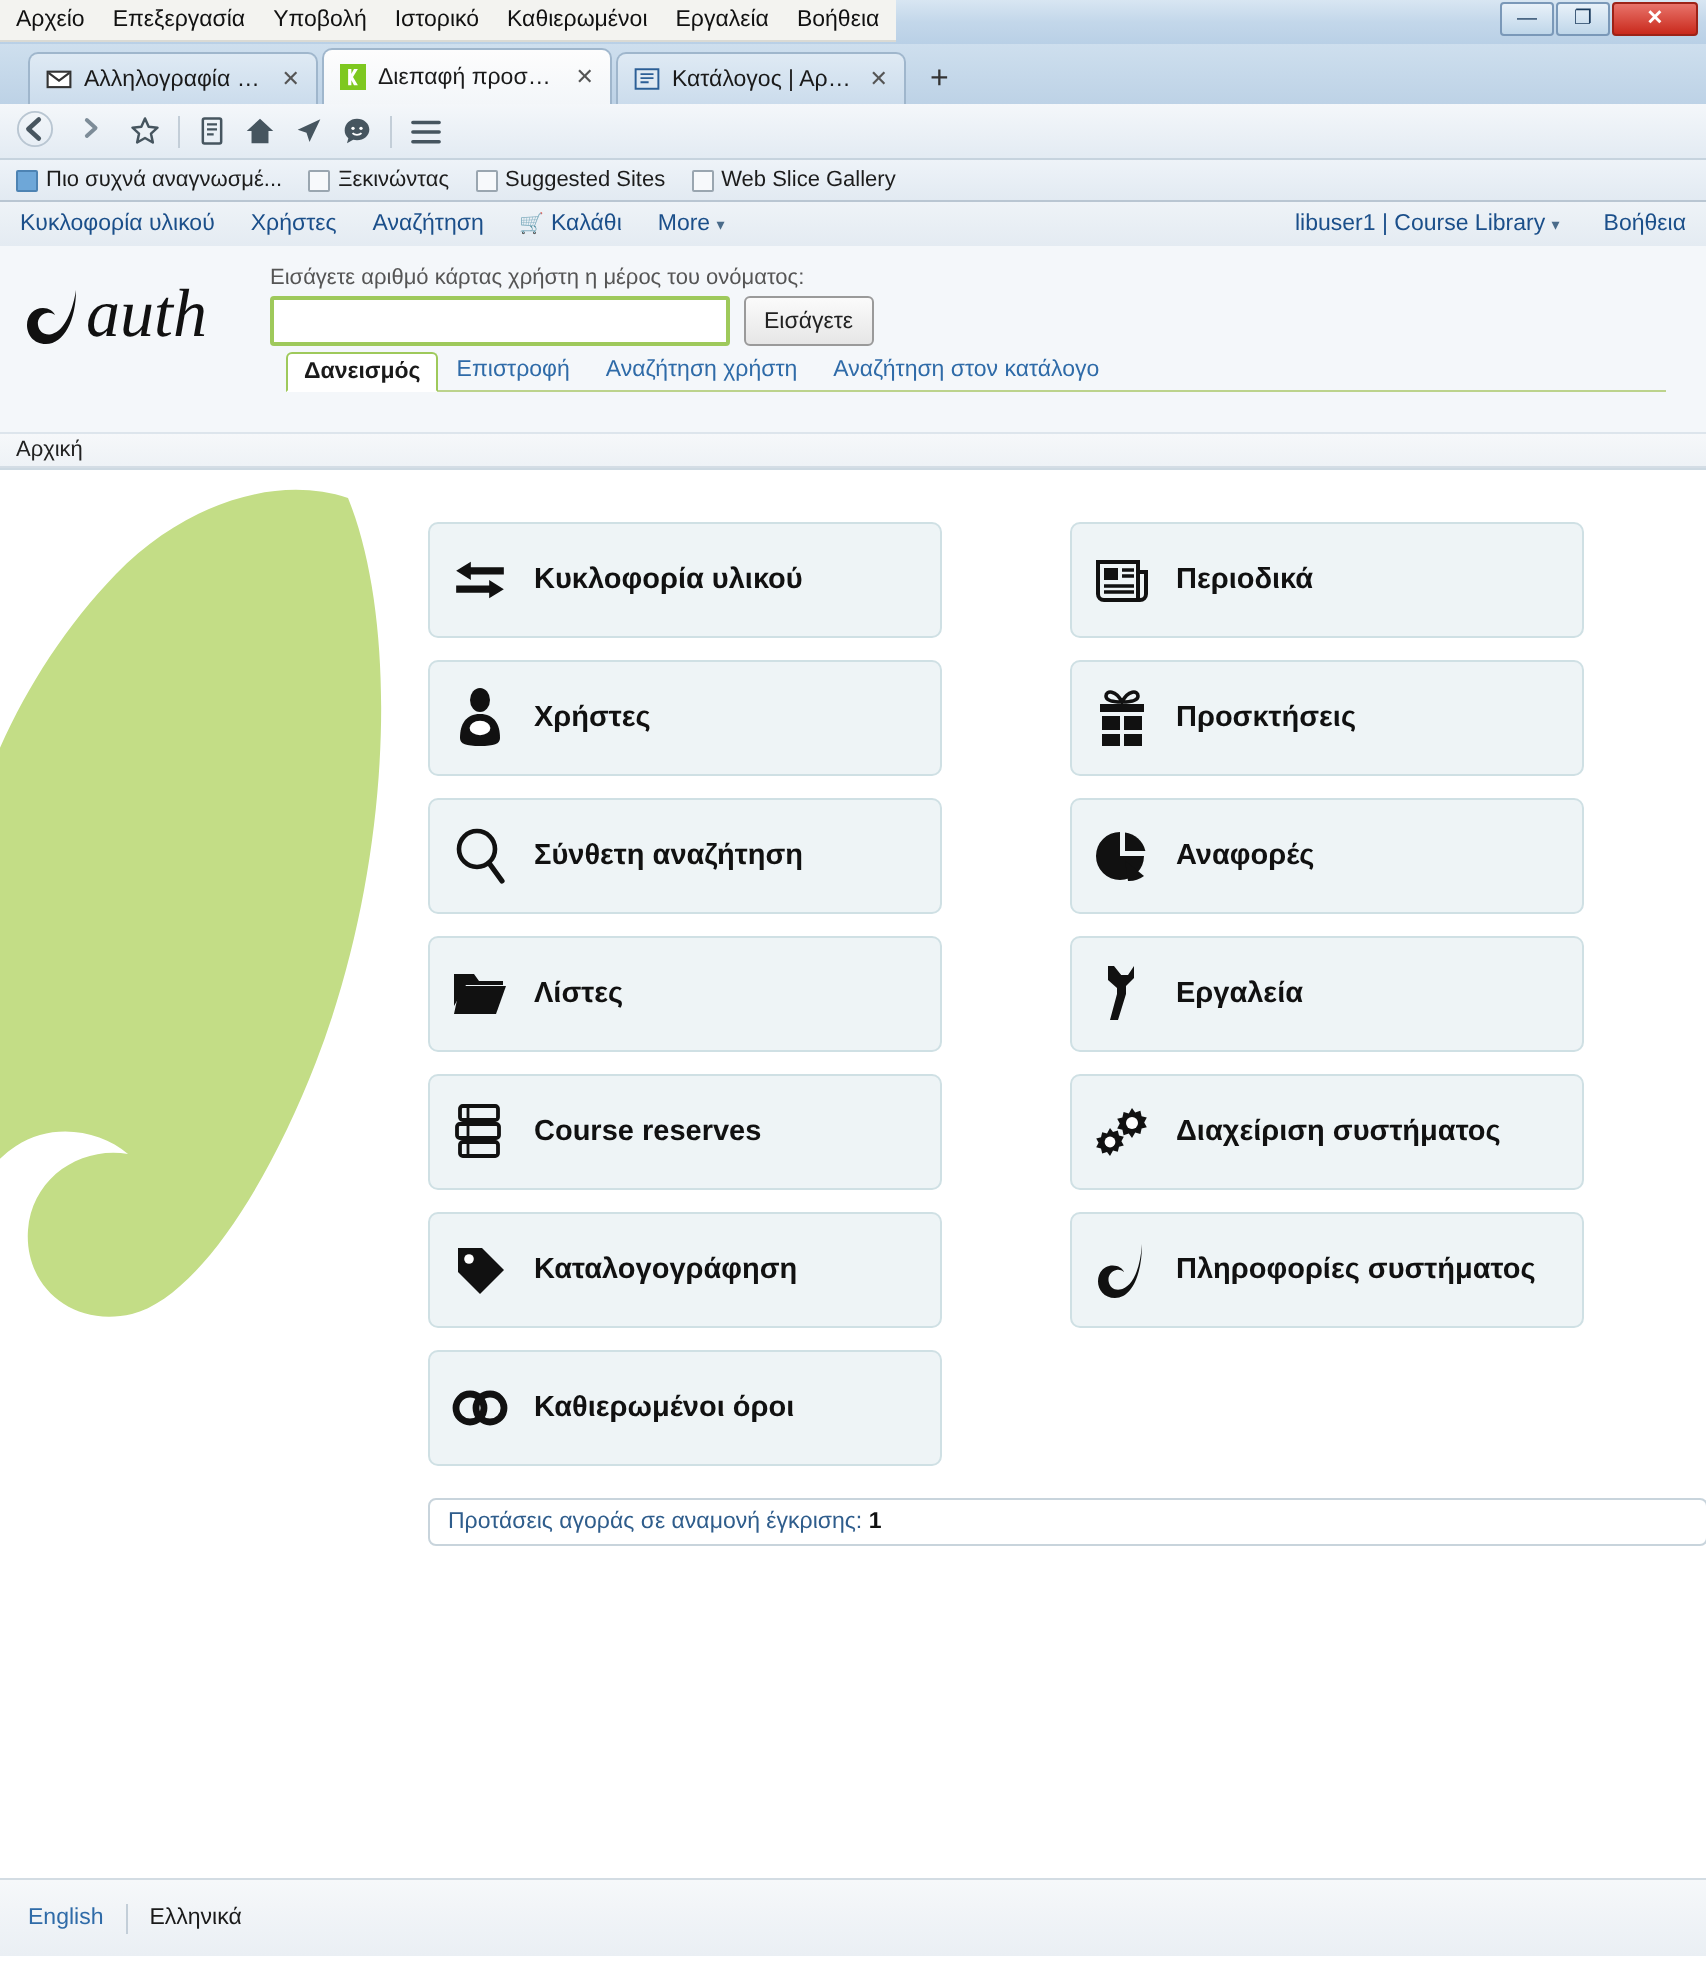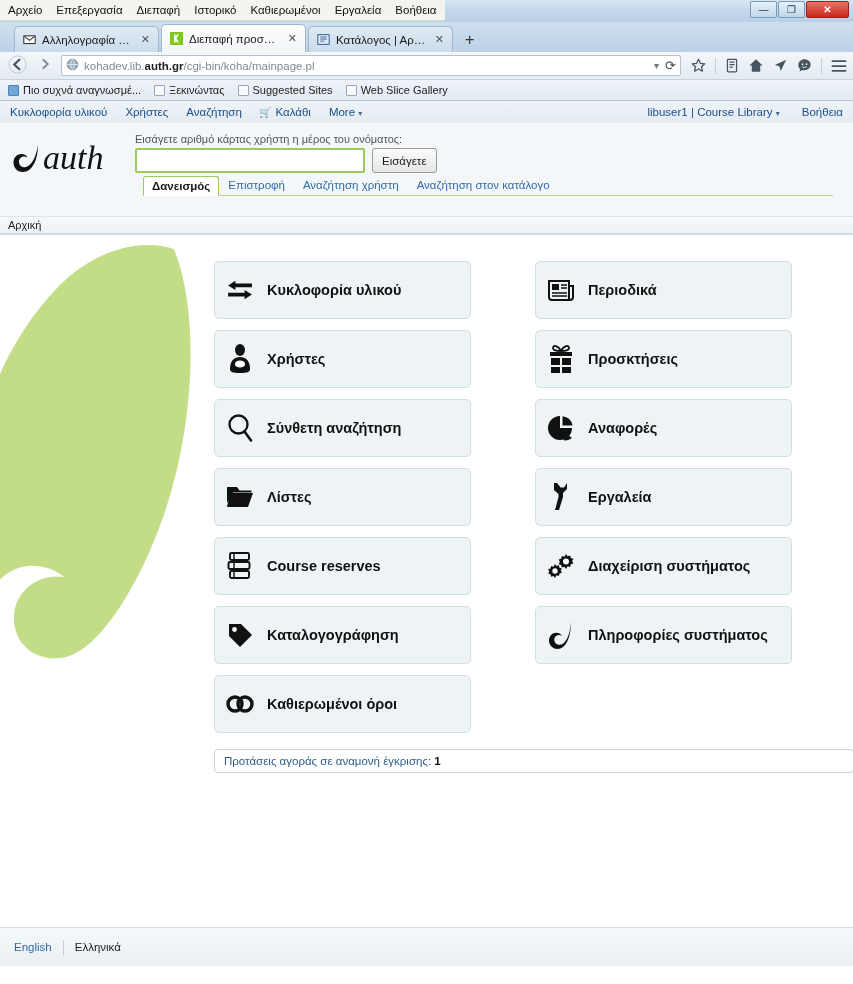--- a/index.html
+++ b/index.html
@@ -263,42 +263,42 @@
     border:1px solid #c8d4dc;
     border-radius:4px;
     padding:5px 9px;
     font-size:11.5px; color:#2f5d8c;
     position:relative; z-index:2;
   }
   .notice b { color:#111; font-weight:bold; }
 
   
   .footer {
-    position:absolute; left:0; bottom:16px;
+    position:absolute; left:0; bottom:4px;
     width:853px; height:39px;
     background: linear-gradient(to bottom,#f6f8fa,#eaeff4);
     border-top:1px solid #d3dce3;
     display:flex; align-items:center;
     padding-left:14px;
     font-size:11.5px;
   }
   .footer a { color:#2f6ba8; text-decoration:none; }
   .footer .divider { width:1px; height:15px; background:#c3ced8; margin:0 11px; }
   .footer .cur { color:#1a1a1a; }
 </style>
 </head>
 <body>
 
 <div id="browser-chrome">
 
   <div class="titlebar">
     <div class="menubar">
       <span>Αρχείο</span>
       <span>Επεξεργασία</span>
-      <span>Διεπαφή</span>
+      <span>Υποβολή</span>
       <span>Ιστορικό</span>
       <span>Καθιερωμένοι</span>
       <span>Εργαλεία</span>
       <span>Βοήθεια</span>
     </div>
     <div class="ghost-title">&nbsp;</div>
     <div class="winbuttons">
       <div class="winbtn">—</div>
       <div class="winbtn">❐</div>
       <div class="winbtn close">✕</div>
@@ -344,34 +344,20 @@
       <svg width="19" height="19" viewBox="0 0 20 20">
           <circle cx="10" cy="10" r="9" fill="none" stroke="#b9c6d2" stroke-width="1"></circle>
           <path d="M12 5 L6.5 10 L12 15" fill="none" stroke="#47555f" stroke-width="2.4" stroke-linecap="round" stroke-linejoin="round"></path>
         </svg>
     </span>
     <span class="navarrow fwd">
       <svg width="16" height="16" viewBox="0 0 20 20">
           <path d="M8 5 L13.5 10 L8 15" fill="none" stroke="#7d8c98" stroke-width="2.4" stroke-linecap="round" stroke-linejoin="round"></path>
         </svg>
     </span>
-    <div class="urlbox">
-      <span>
-        <svg width="13" height="13" viewBox="0 0 16 16">
-            <circle cx="8" cy="8" r="6.5" fill="#9fb0bd"></circle>
-            <circle cx="8" cy="8" r="6.5" fill="none" stroke="#6d7d8a" stroke-width="1"></circle>
-            <path d="M1.5 8h13M8 1.5c2.6 3 2.6 10 0 13M8 1.5c-2.6 3-2.6 10 0 13" stroke="#eef2f5" stroke-width=".9" fill="none"></path>
-          </svg>
-      </span>
-      <span class="urltext"><span class="scheme">kohadev.lib.</span><b>auth.gr</b><span>/cgi-bin/koha/mainpage.pl</span></span>
-      <span class="url-right">
-        <span>▾</span>
-        <span style="font-size:13px;color:#3d4c57;">⟳</span>
-      </span>
-    </div>
     <div class="toolicons">
       <span>
         <svg width="15" height="15" viewBox="0 0 18 18">
             <path d="M9 1.5 L11.2 6.4 L16.5 7 L12.6 10.6 L13.7 15.9 L9 13.2 L4.3 15.9 L5.4 10.6 L1.5 7 L6.8 6.4 Z" fill="none" stroke="#46555f" stroke-width="1.5" stroke-linejoin="round"></path>
           </svg>
       </span>
       <span class="sep"></span>
       <span>
         <svg width="14" height="15" viewBox="0 0 16 18">
             <rect x="2.5" y="1.5" width="11" height="15" rx="1" fill="none" stroke="#46555f" stroke-width="1.5"></rect>

